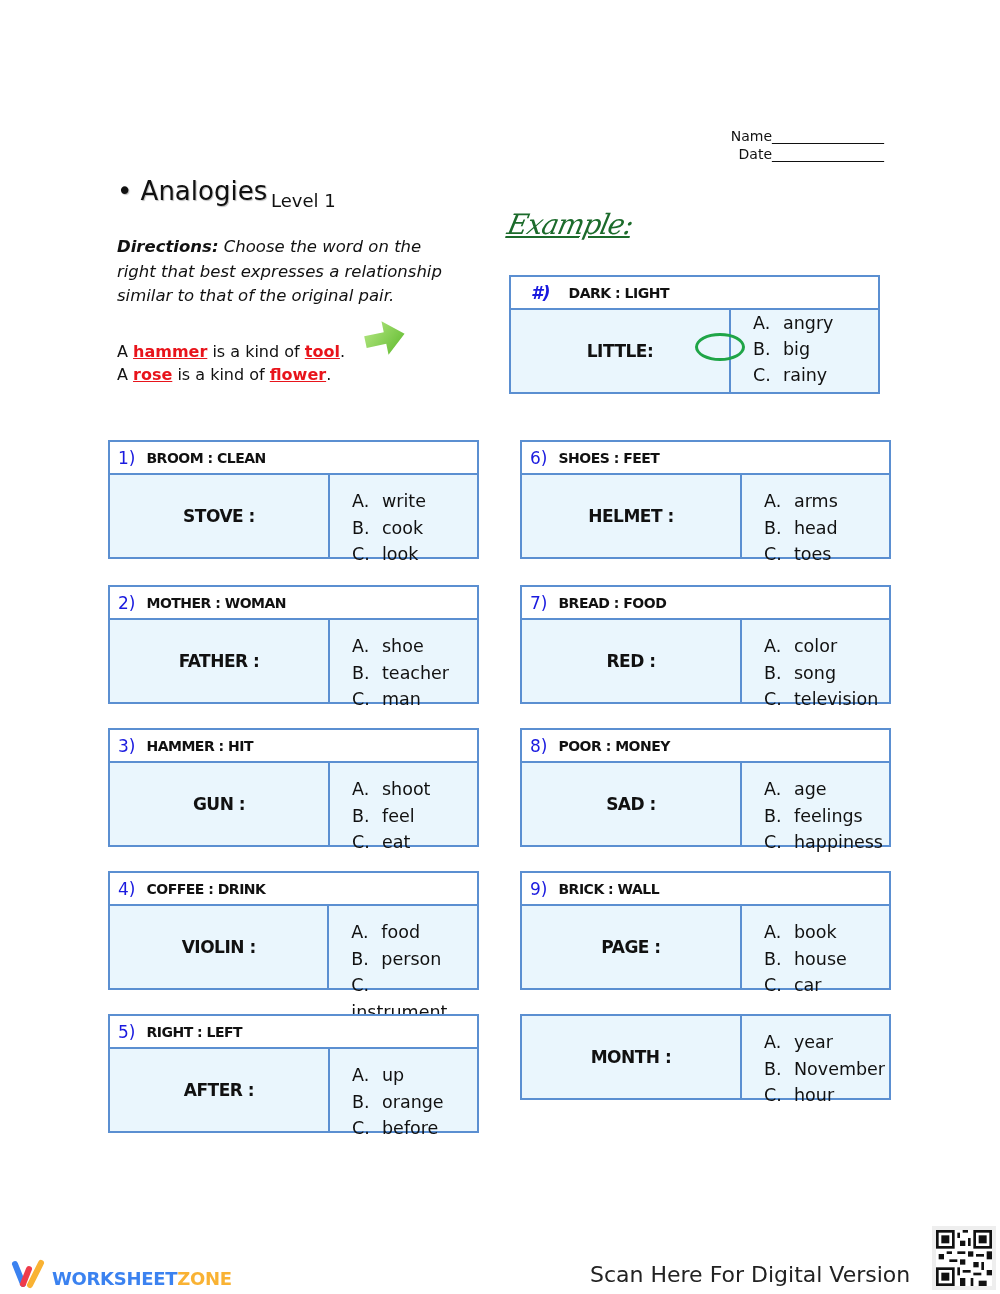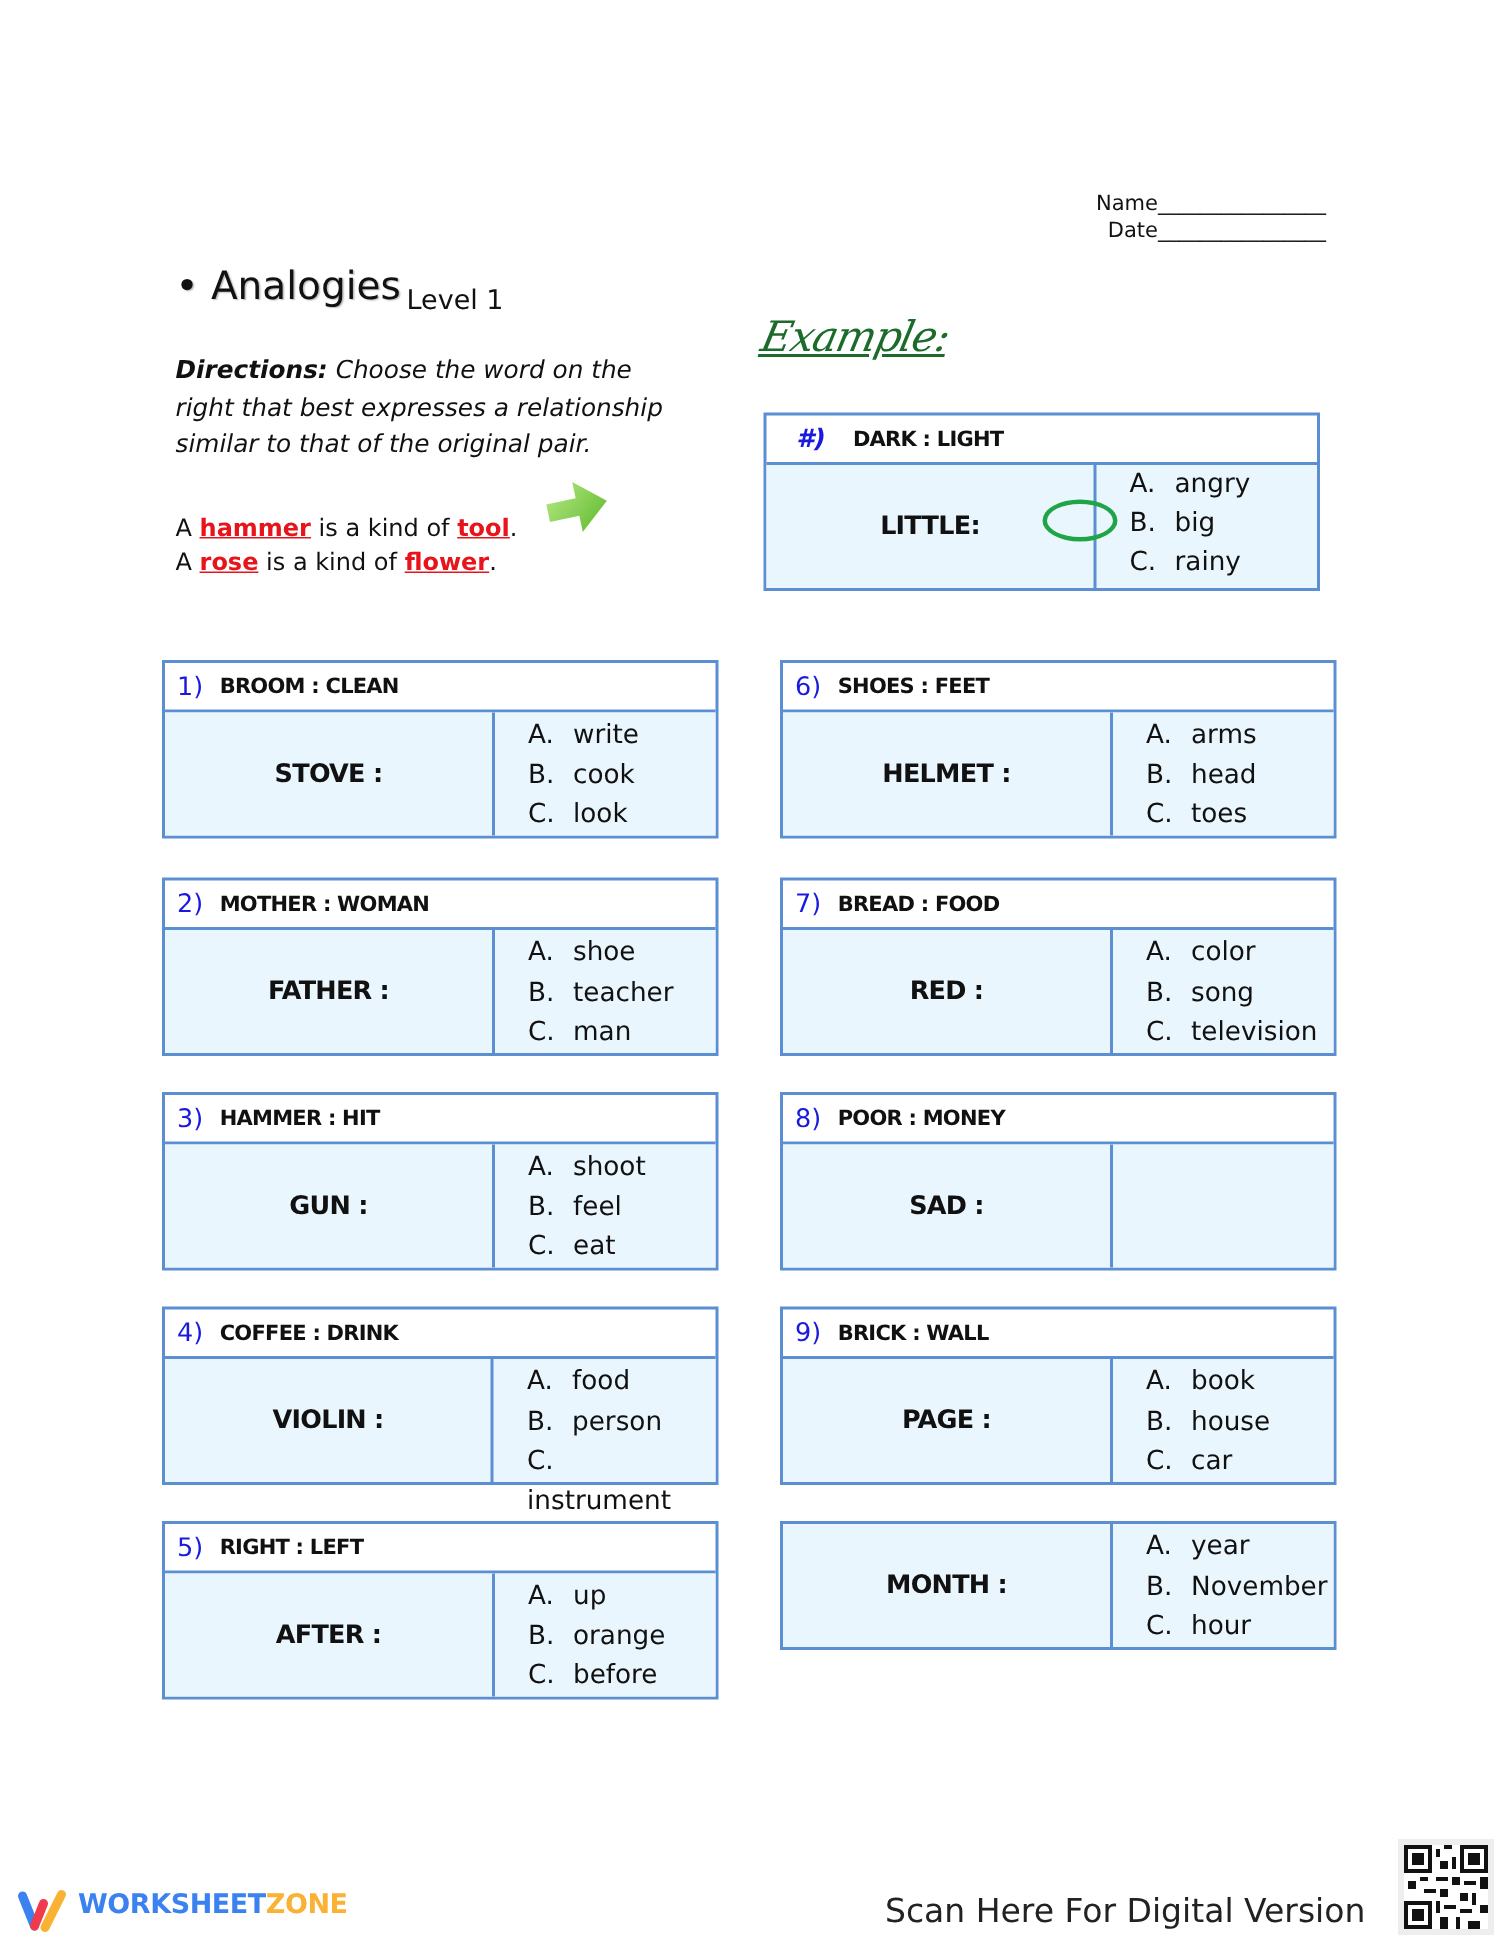--- a/index.html
+++ b/index.html
@@ -13,25 +13,25 @@
   .ex-lines { left: 117px; top: 340px; font-size: 16px; line-height: 23px; }
   .red { color: #e8141b; font-weight: bold; text-decoration: underline; }
   .arrow { left: 363px; top: 318px; }
   .example { left: 508px; top: 208px; font-family: "DejaVu Serif", serif; font-style: italic; font-size: 28px; color: #1c6b2b; text-decoration: underline; transform: skewX(-12deg); letter-spacing: -1px; }
   .box { position: absolute; width: 371px; border: 2px solid #5b8fd1; background: #fff; }
   .box .hd { height: 33px; border-bottom: 2px solid #5b8fd1; display: flex; align-items: center; padding-left: 8px; }
   .box .num { color: #1a1adf; font-size: 17px; margin-right: 11px; }
   .box .pair { font-weight: bold; font-size: 14px; letter-spacing: -0.5px; }
   .box .bd { height: 82px; display: flex; background: #eaf6fd; }
   .box .stem { width: 220px; border-right: 2px solid #5b8fd1; display: flex; align-items: center; justify-content: center; font-weight: bold; font-size: 17px; letter-spacing: -0.5px; }
-  .box .opts { padding-left: 22px; padding-top: 2px; font-size: 17.5px; line-height: 26.5px; }
+  .box .opts { padding-left: 22px; padding-top: 13px; font-size: 17.5px; line-height: 26.5px; }
   .box .opts span.l { display: inline-block; width: 30px; }
   .exbox .num { font-style: italic; font-weight: bold; }
   .circle { position: absolute; left: 695px; top: 333px; width: 50px; height: 28px; border: 3px solid #1fa547; border-radius: 50%; }
-  .footer-logo { left: 10px; top: 1259px; display: flex; align-items: flex-start; }
+  .footer-logo { left: 10px; top: 1259px; display: flex; align-items: flex-end; }
   .logo-text { font-size: 18px; font-weight: bold; letter-spacing: -0.3px; margin-left: 6px; }
   .scan { left: 590px; top: 1262px; font-size: 22px; color: #222; }
   .qr { left: 932px; top: 1226px; width: 64px; height: 64px; background: #eee; padding: 4px; }
 </style>
 </head>
 <body>
 
 <div class="abs namedate">
   <div>Name________________</div>
   <div>Date________________</div>
@@ -174,20 +174,25 @@
         </div>
       </div>
     </div>
     <div class="box" style="left: 520px; top: 728px;">
       <div class="hd">
         <span class="num">8)</span>
         <span class="pair">POOR : MONEY</span>
       </div>
       <div class="bd">
         <div class="stem">SAD :</div>
+        <div class="opts">
+          <div><span class="l">A.</span><span>age</span></div>
+          <div><span class="l">B.</span><span>feelings</span></div>
+          <div><span class="l">C.</span><span>happiness</span></div>
+        </div>
       </div>
     </div>
     <div class="box" style="left: 520px; top: 871px;">
       <div class="hd">
         <span class="num">9)</span>
         <span class="pair">BRICK : WALL</span>
       </div>
       <div class="bd">
         <div class="stem">PAGE :</div>
         <div class="opts">

